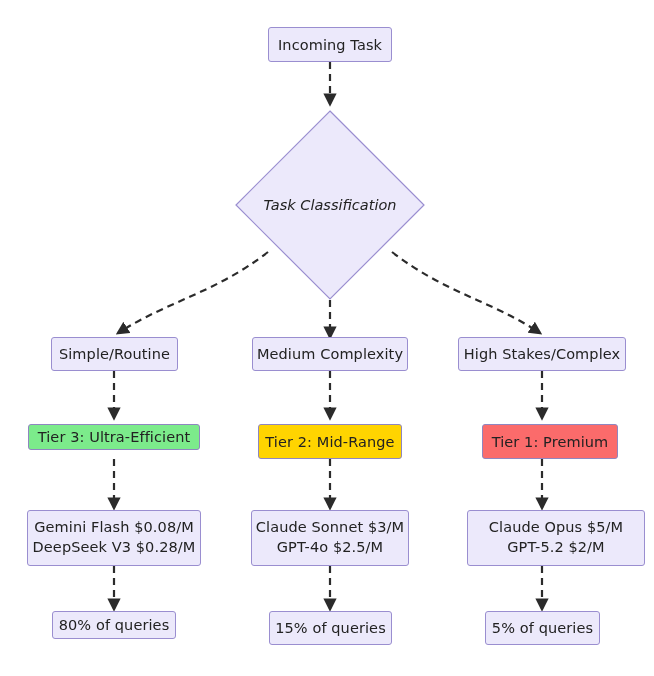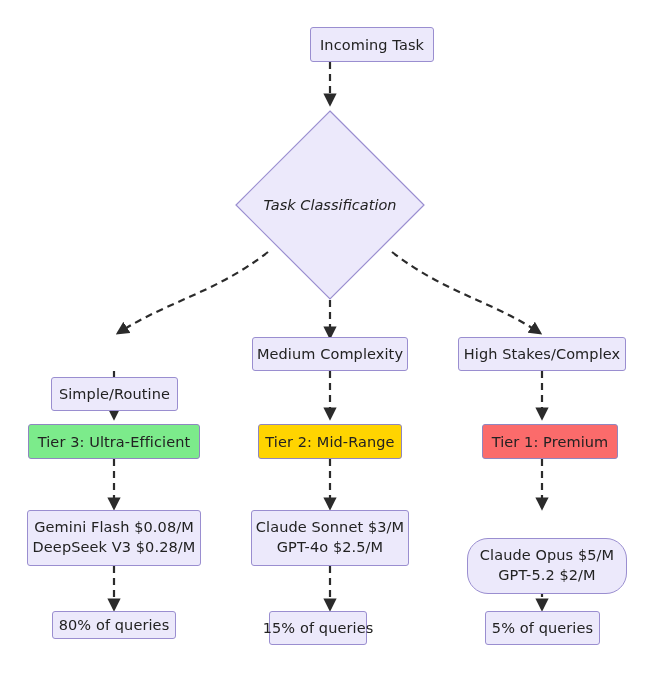--- a/index.html
+++ b/index.html
@@ -106,44 +106,44 @@
       <path d="M 542 371 L 542 418"></path>
       <path d="M 114 459 L 114 508"></path>
       <path d="M 330 459 L 330 508"></path>
       <path d="M 542 459 L 542 508"></path>
       <path d="M 114 566 L 114 609"></path>
       <path d="M 330 566 L 330 609"></path>
       <path d="M 542 566 L 542 609"></path>
     </g>
   </svg>
 
-  <div class="node" style="left:268px; top:27px; width:124px; height:35px;margin-left:42px;">
+  <div class="node" style="left:268px; top:27px; width:124px; height:35px;">
     <span class="line">Incoming Task</span>
   </div>
 
   <div class="diamond-wrap" style="left:235px; top:110px; width:190px; height:190px;">
     <svg class="diamond-shape" width="190" height="190" viewBox="0 0 190 190" xmlns="http://www.w3.org/2000/svg">
       <polygon points="95,1 189,95 95,189 1,95" fill="#ece9fb" stroke="#9a8ed0" stroke-width="1.2"></polygon>
     </svg>
     <div class="diamond-label">Task Classification</div>
   </div>
 
-  <div class="node" style="left:51px; top:337px; width:127px; height:34px;margin-top:40px;">
+  <div class="node" style="left:51px; top:337px; width:127px; height:34px;">
     <span class="line">Simple/Routine</span>
   </div>
 
   <div class="node" style="left:252px; top:337px; width:156px; height:34px;">
     <span class="line">Medium Complexity</span>
   </div>
 
   <div class="node" style="left:458px; top:337px; width:168px; height:34px;">
     <span class="line">High Stakes/Complex</span>
   </div>
 
-  <div class="node tier-green" style="left:28px; top:424px; width:172px; height:35px;">
+  <div class="node tier-green" style="left:28px; top:424px; width:172px; height:26px;">
     <span class="line">Tier 3: Ultra-Efficient</span>
   </div>
 
   <div class="node tier-yellow" style="left:258px; top:424px; width:144px; height:35px;">
     <span class="line">Tier 2: Mid-Range</span>
   </div>
 
   <div class="node tier-red" style="left:474px; top:424px; width:136px; height:35px;margin-left:8px;">
     <span class="line">Tier 1: Premium</span>
   </div>
@@ -151,30 +151,30 @@
   <div class="node multiline" style="left:27px; top:510px; width:174px; height:56px;">
     <span class="line">Gemini Flash $0.08/M</span>
     <span class="line">DeepSeek V3 $0.28/M</span>
   </div>
 
   <div class="node multiline" style="left:251px; top:510px; width:158px; height:56px;">
     <span class="line">Claude Sonnet $3/M</span>
     <span class="line">GPT-4o $2.5/M</span>
   </div>
 
-  <div class="node multiline" style="left:467px; top:538px; width:160px; height:56px;border-radius:21px;">
+  <div class="node multiline" style="left:467px; top:510px; width:178px; height:56px;">
     <span class="line">Claude Opus $5/M</span>
     <span class="line">GPT-5.2 $2/M</span>
   </div>
 
   <div class="node" style="left:52px; top:611px; width:124px; height:28px;">
     <span class="line">80% of queries</span>
   </div>
 
-  <div class="node" style="left:269px; top:611px; width:98px; height:34px;">
+  <div class="node" style="left:269px; top:611px; width:123px; height:34px;">
     <span class="line">15% of queries</span>
   </div>
 
   <div class="node" style="left:485px; top:611px; width:115px; height:34px;">
     <span class="line">5% of queries</span>
   </div>
 
 </div>
 
 </body></html>

